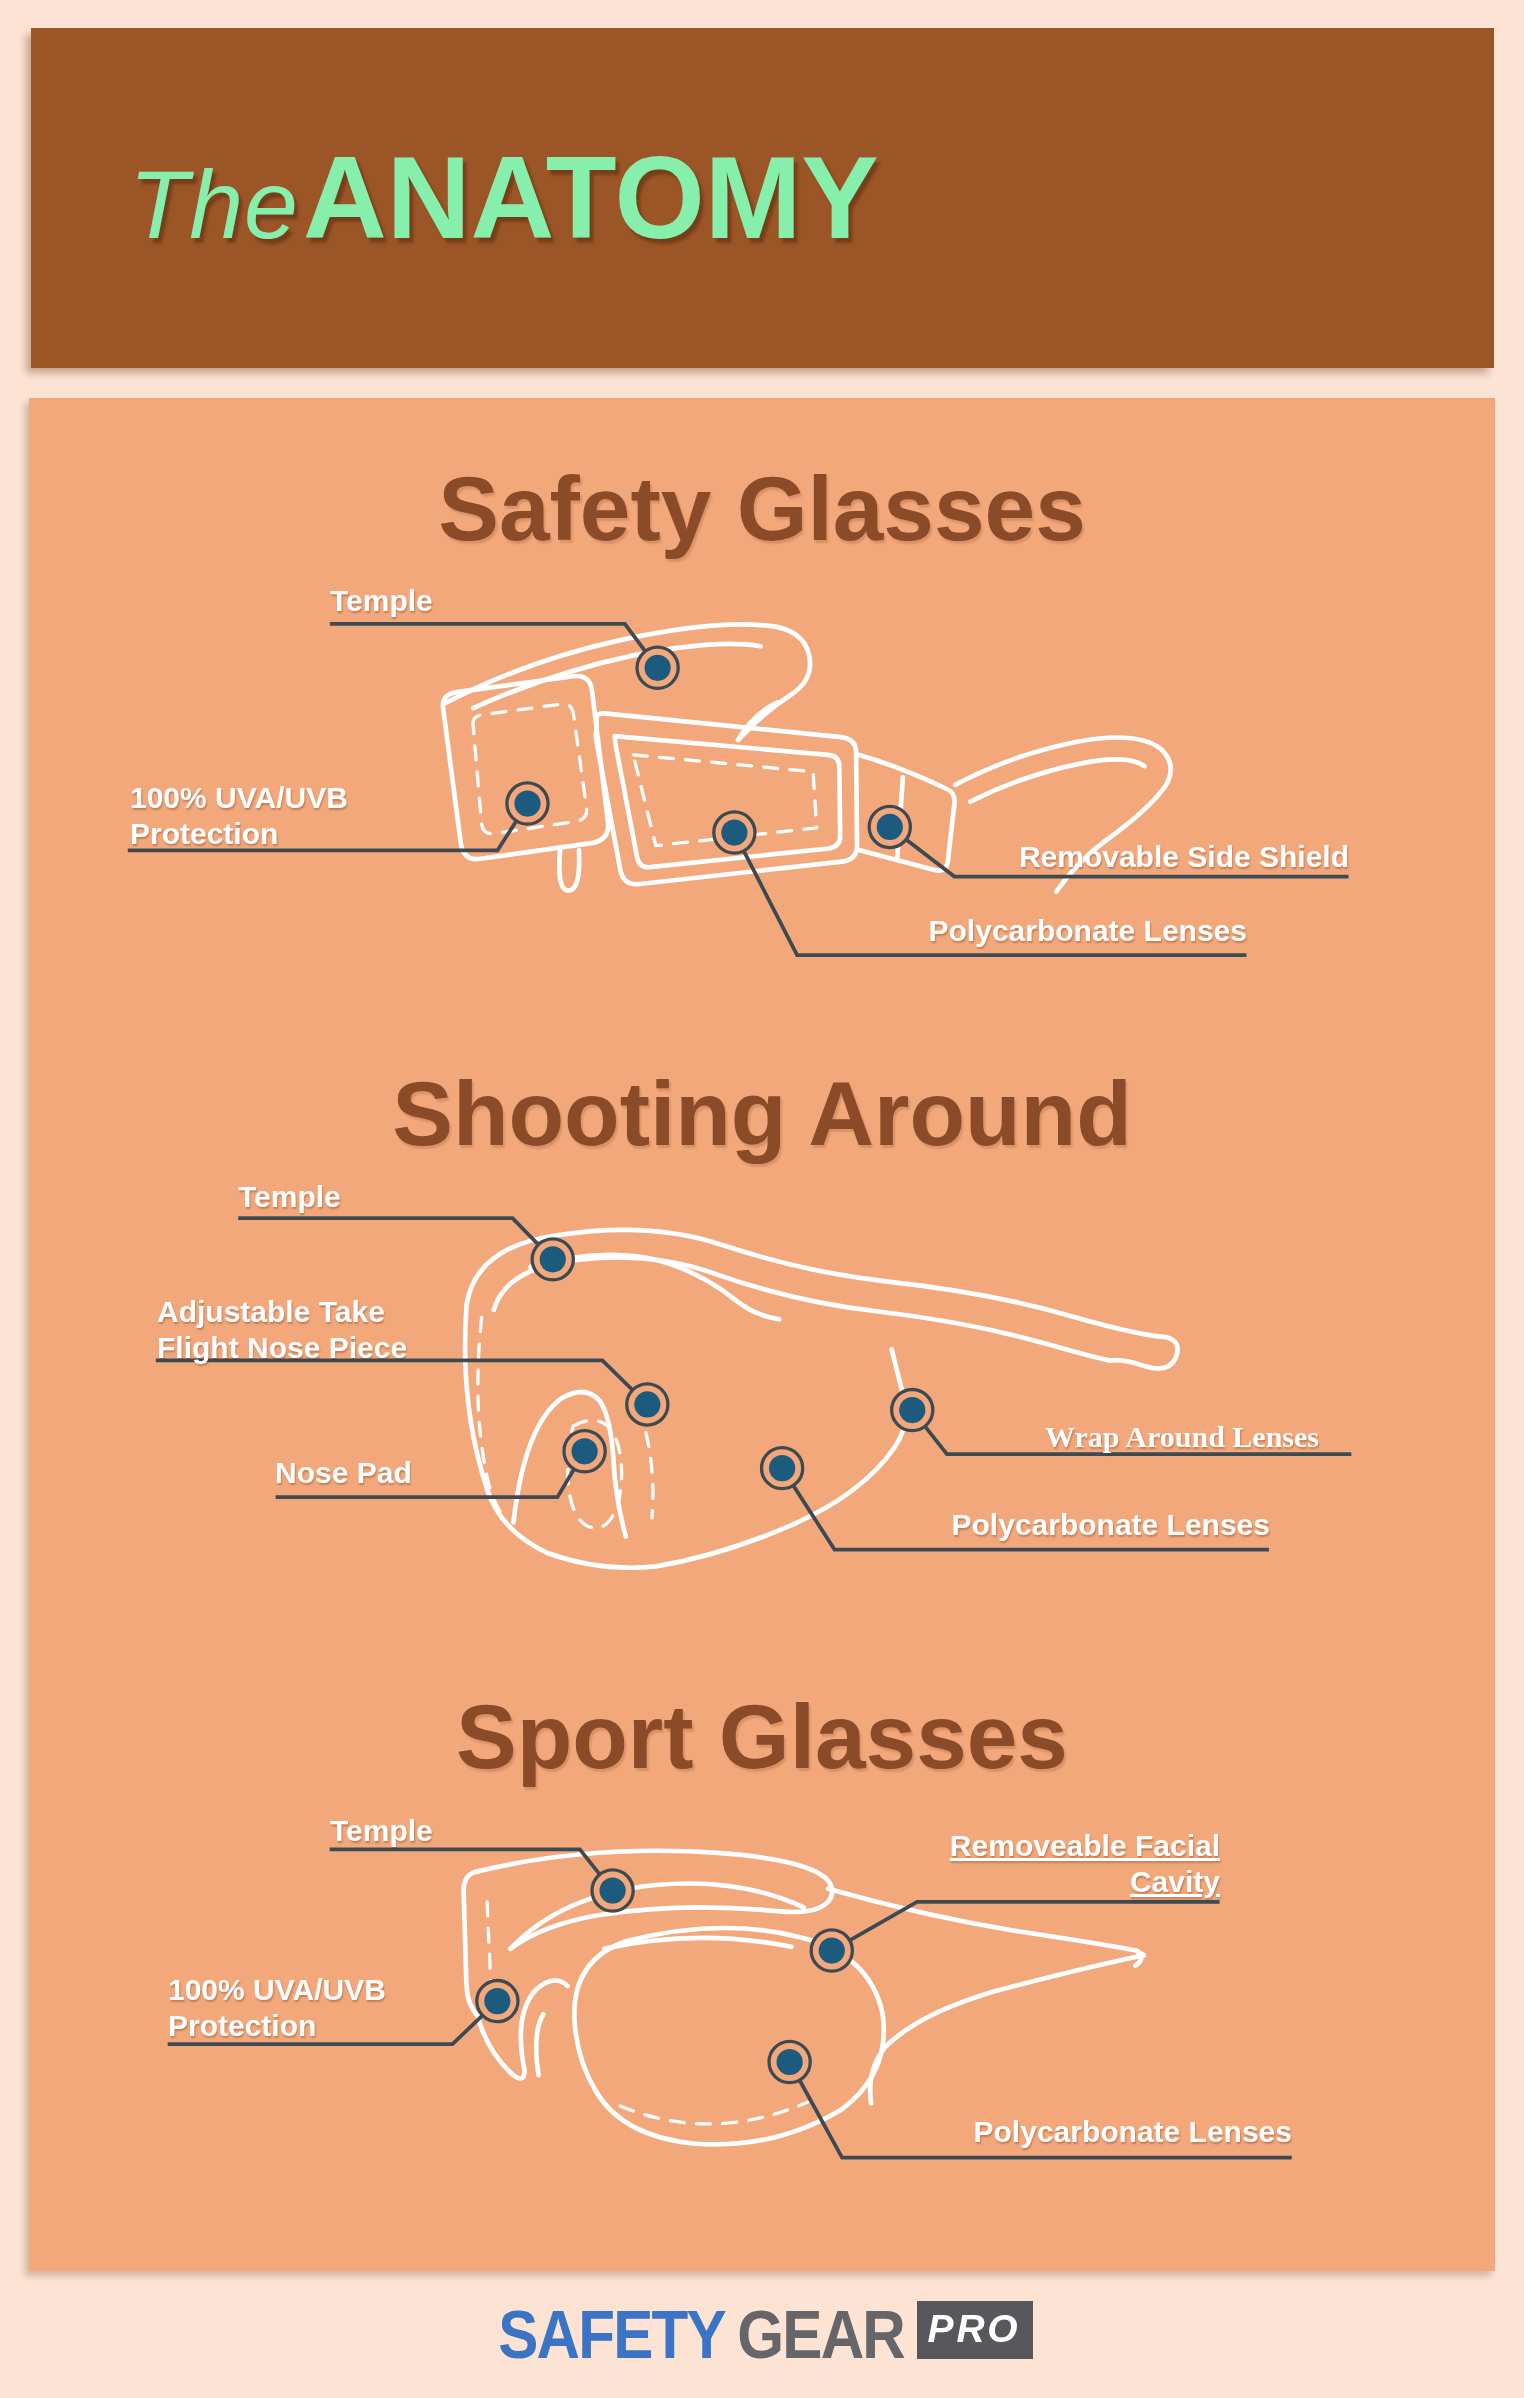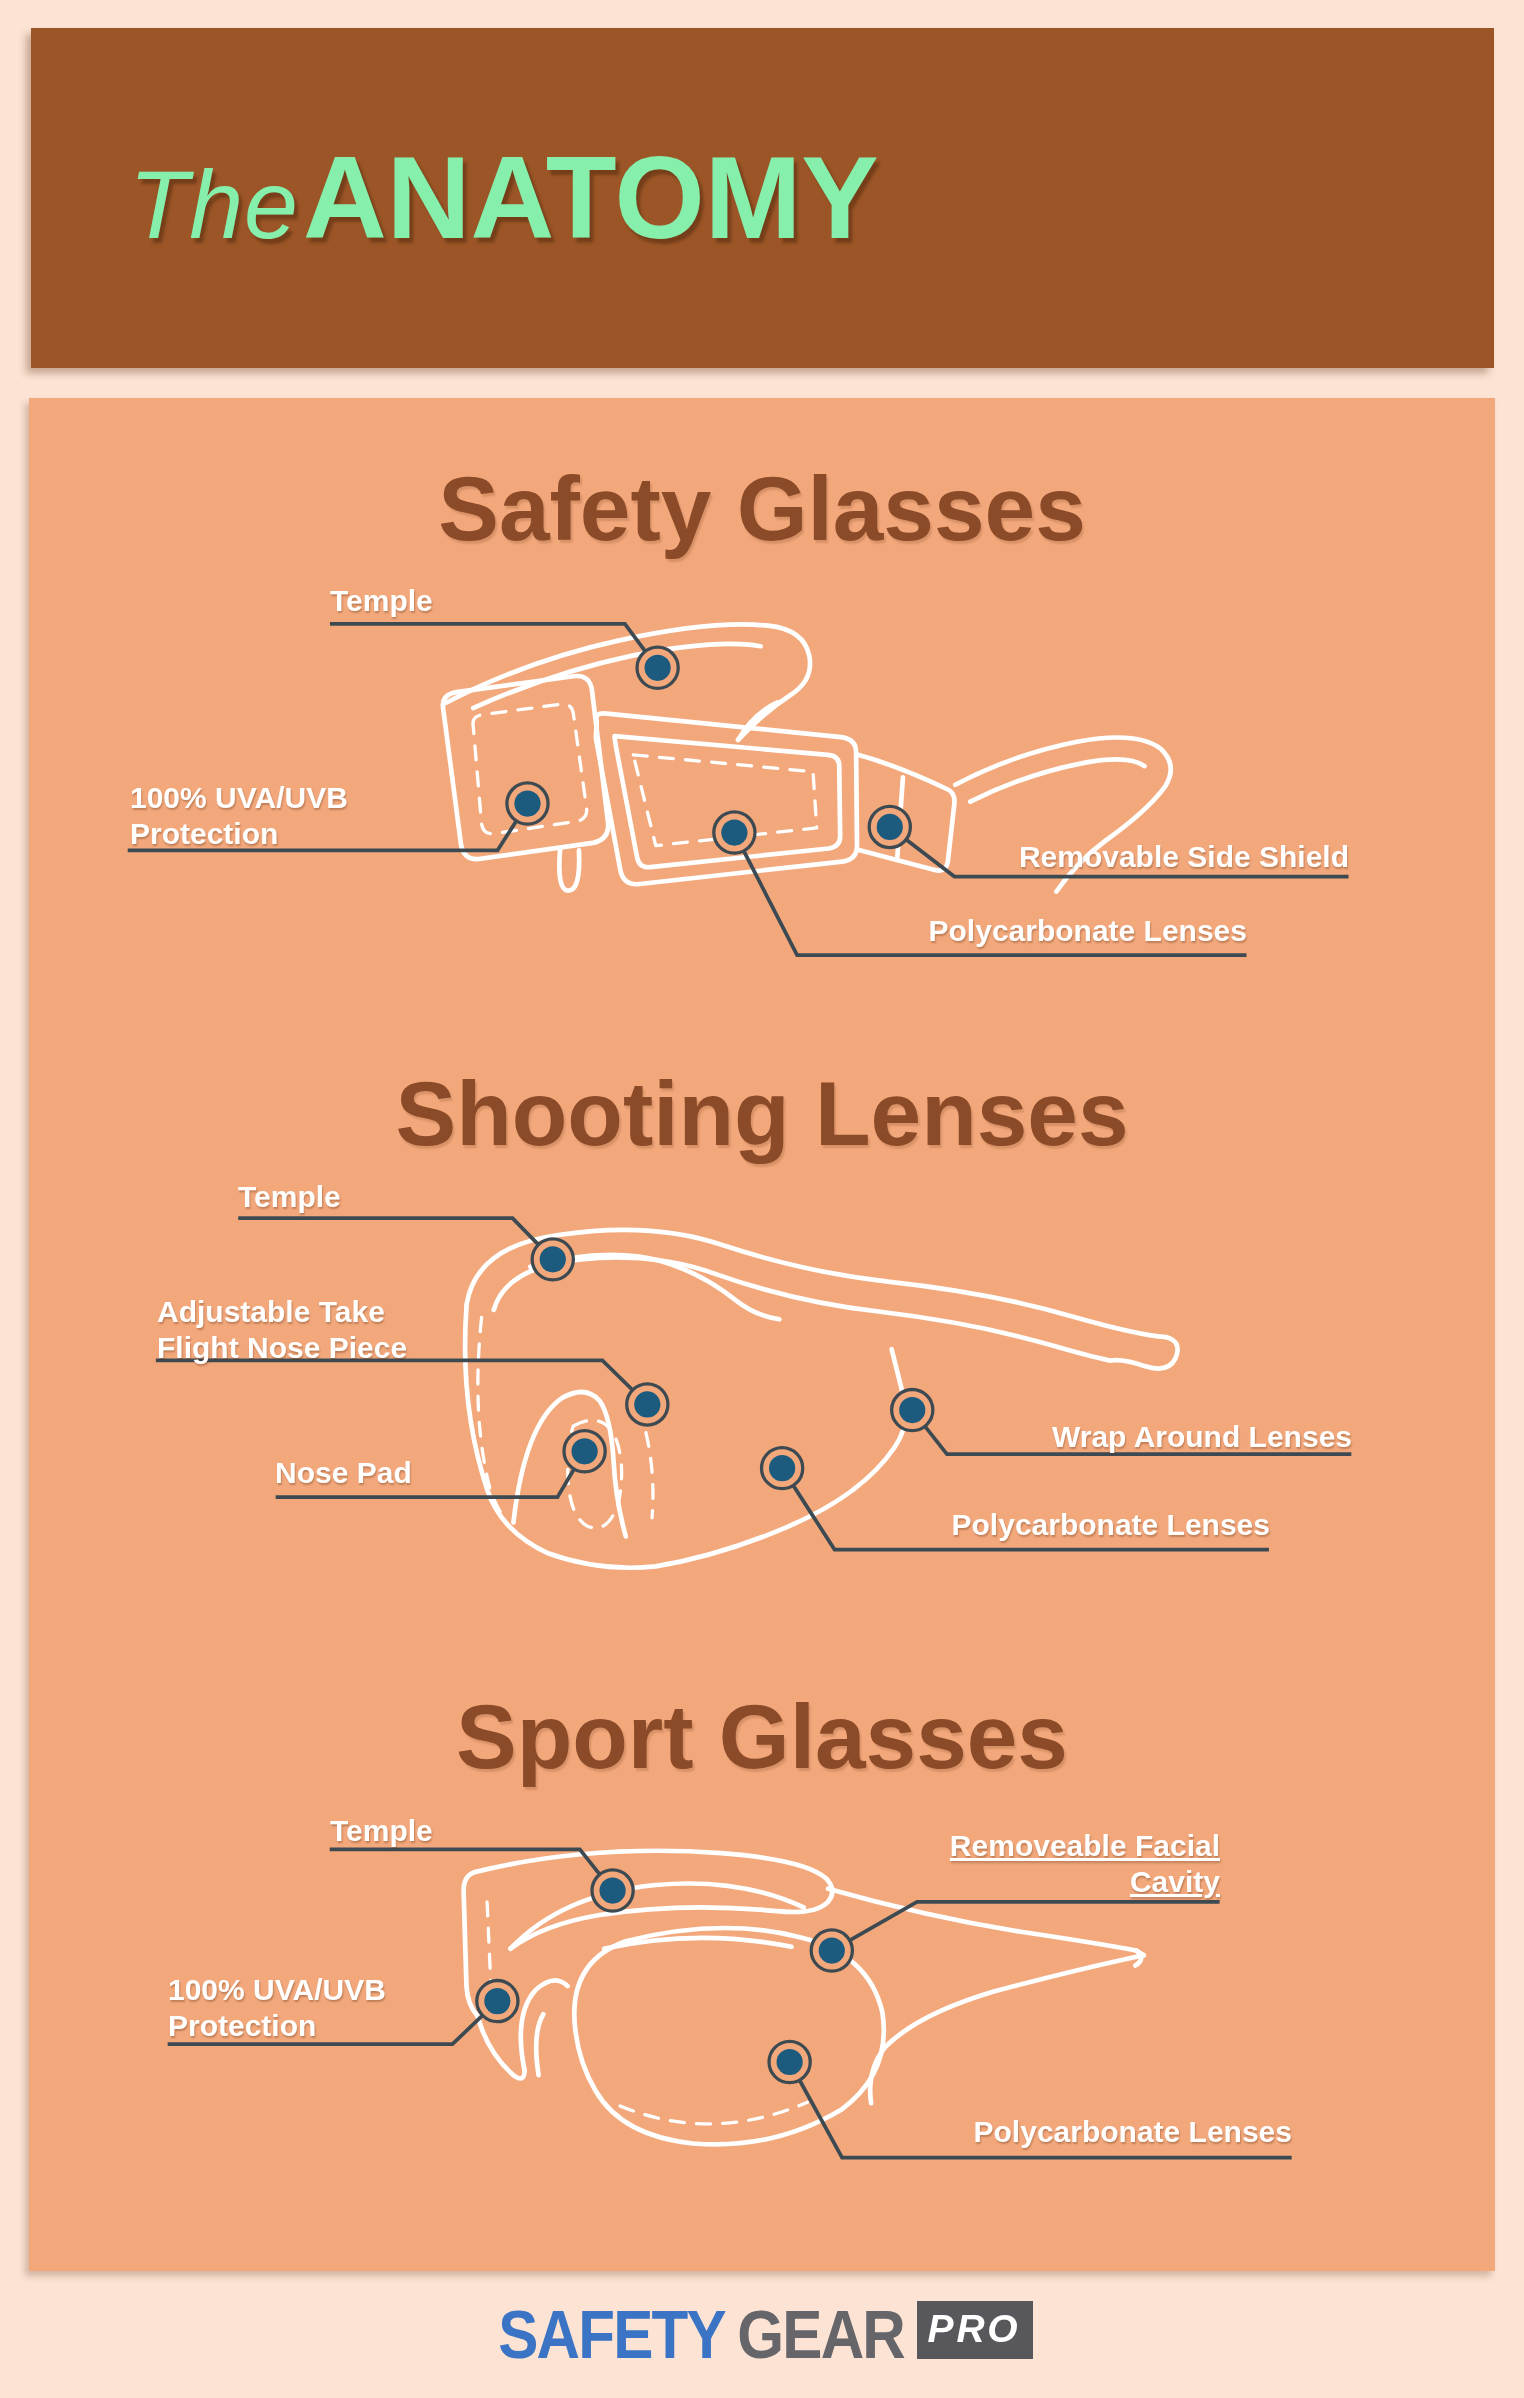--- a/index.html
+++ b/index.html
@@ -62,21 +62,21 @@
 
   
   #lbl-s1-temple{left:330px;top:583px;}
   #lbl-s1-uva{left:130px;top:780px;width:262px;}
   #lbl-s1-shield{left:955px;top:839px;width:394px;}
   #lbl-s1-lenses{left:797px;top:913px;width:450px;}
   
   #lbl-s2-temple{left:238px;top:1179px;}
   #lbl-s2-nosepiece{left:157px;top:1294px;width:281px;}
   #lbl-s2-nosepad{left:275px;top:1455px;}
-  #lbl-s2-wrap{left:947px;top:1419px;width:405px;}
+  #lbl-s2-wrap{left:914px;top:1419px;width:405px;font-family:Liberation Serif, serif;}
   #lbl-s2-lenses{left:835px;top:1507px;width:435px;}
   
   #lbl-s3-temple{left:330px;top:1813px;}
   #lbl-s3-cavity{left:890px;top:1828px;width:330px;text-decoration:underline;}
   #lbl-s3-uva{left:168px;top:1972px;width:262px;}
   #lbl-s3-lenses{left:842px;top:2114px;width:450px;}
 
   
   .footer{
     position:absolute;left:0;top:2271px;width:1524px;height:127px;
@@ -100,21 +100,21 @@
 <header class="title-box">
   <div class="title-line l1">
     <span class="t-italic">The</span>
     <span class="t-bold">ANATOMY</span>
   </div>
 </header>
 
 <div class="panel"></div>
 
 <h2 class="section-heading" id="heading-safety">Safety Glasses</h2>
-<h2 class="section-heading" id="heading-shooting">Shooting Lenses</h2>
+<h2 class="section-heading" id="heading-shooting">Shooting Around</h2>
 <h2 class="section-heading" id="heading-sport">Sport Glasses</h2>
 
 <svg class="diagram-svg" id="svg-safety" viewBox="0 600 1627 470">
 
   <g>
 
     <path class="art" d="M 473 752 Q 560 706 660 684 Q 760 662 820 668 Q 858 672 864 700 Q 869 726 844 742 Q 816 760 788 790"></path>
     <path class="art" d="M 505 756 Q 590 718 675 700 Q 765 682 812 690"></path>
     <path class="art" d="M 788 790 Q 804 762 830 750"></path>
 

